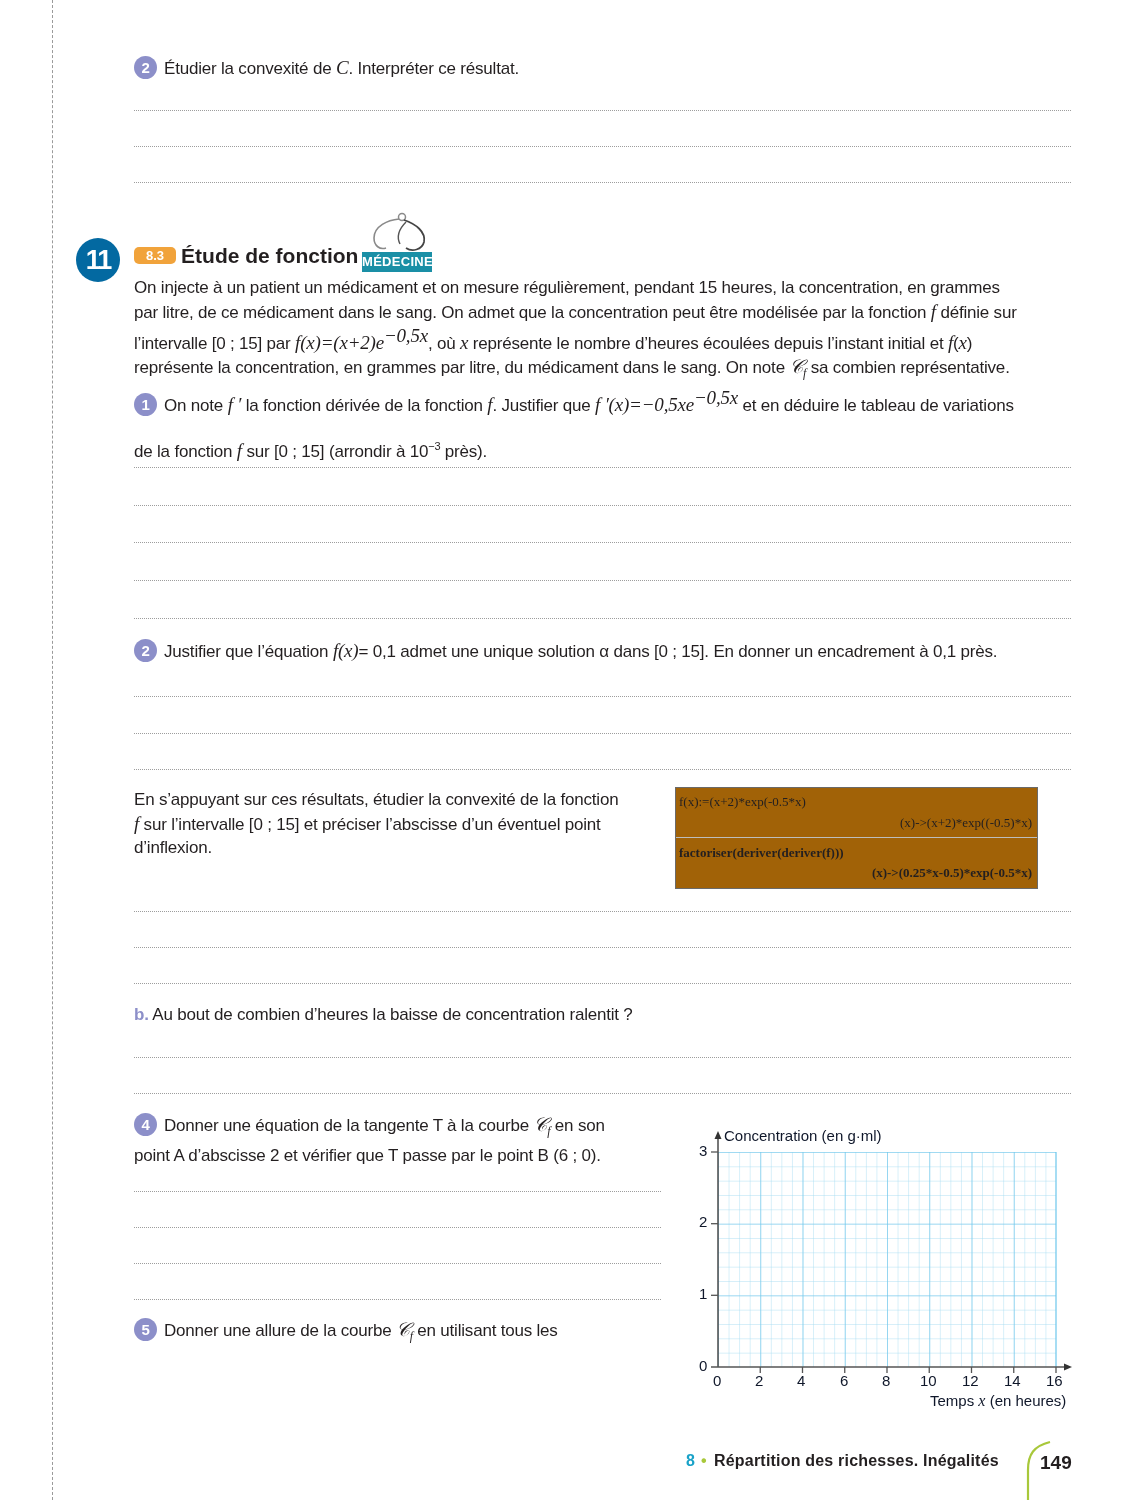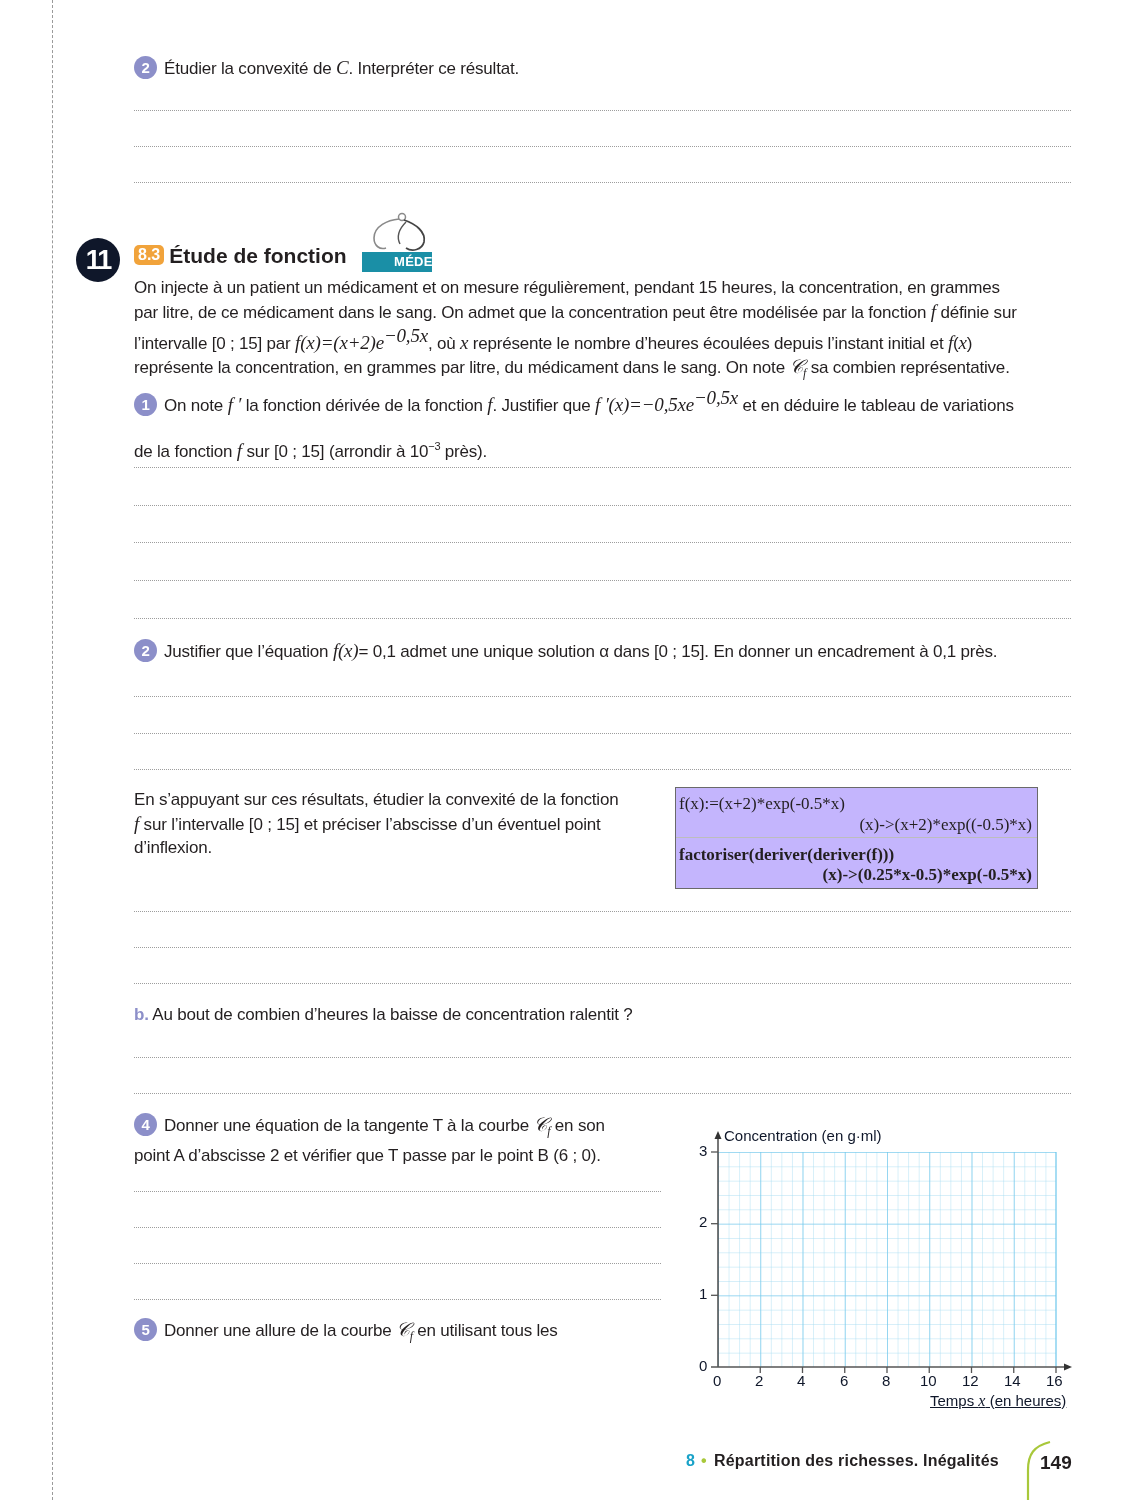--- a/index.html
+++ b/index.html
@@ -6,26 +6,26 @@
   html, body { width: 1125px; height: 1500px; background: #ffffff; overflow: hidden; }
   body { position: relative; font-family: "Liberation Sans", "DejaVu Sans", sans-serif; color: #231f20; font-size: 17px; }
   .abs { position: absolute; }
   .margin-line { position: absolute; left: 52px; top: 0; height: 1500px; border-left: 1px dashed #9a9a9a; }
   .dots { position: absolute; left: 134px; right: 54px; border-top: 1.5px dotted #9d9d9d; height: 0; }
   .dots.short { right: 464px; }
   .qnum { display: inline-block; width: 23px; height: 23px; border-radius: 50%; background: #8c8fc9; color: #fff; font-weight: bold; font-size: 15px; text-align: center; line-height: 23px; vertical-align: 1px; margin-right: 7px; }
   .text { line-height: 23.5px; letter-spacing: -0.2px; }
   i, .m { font-family: "Liberation Serif", "DejaVu Serif", serif; font-style: italic; font-size: 19px; }
   sup { font-size: 11px; }
-  .ex-num { position: absolute; left: 76px; top: 238px; width: 44px; height: 44px; border-radius: 50%; background: #0f172a; color: #fff; font-weight: bold; font-size: 27px; text-align: center; line-height: 44px; letter-spacing: -2px; }
-  .ref-badge { display: inline-block; background: #f1a33b; color: #fff; font-weight: bold; font-size: 16px; border-radius: 5px; padding: 1px 4px; vertical-align: 3px; margin-right: 5px; }
+  .ex-num { position: absolute; left: 76px; top: 238px; width: 44px; height: 44px; border-radius: 50%; background: #0369a1; color: #fff; font-weight: bold; font-size: 27px; text-align: center; line-height: 44px; letter-spacing: -2px; }
+  .ref-badge { display: inline-block; background: #f1a33b; color: #fff; font-weight: bold; font-size: 13px; border-radius: 5px; padding: 1px 12px; vertical-align: 3px; margin-right: 5px; }
   .ex-title { position: absolute; left: 134px; top: 244px; font-weight: bold; font-size: 21px; }
-  .med-tag { position: absolute; left: 362px; top: 252px; width: 70px; height: 20px; background: #1a8fa6; color: #fff; font-weight: bold; font-size: 13px; text-align: left; line-height: 20px; letter-spacing: 0.3px; padding-left: 32px; }
+  .med-tag { position: absolute; left: 362px; top: 252px; width: 70px; height: 20px; background: #1a8fa6; color: #fff; font-weight: bold; font-size: 13px; text-align: left; line-height: 20px; letter-spacing: 0.3px; }
   .steth { position: absolute; left: 366px; top: 212px; }
-  .cas-box { position: absolute; left: 675px; top: 787px; width: 363px; height: 102px; border: 1.5px solid #6a6a6a; font-family: "Liberation Serif", "DejaVu Serif", serif; font-size: 17px; background: #c4b5fd; }
+  .cas-box { position: absolute; left: 675px; top: 787px; width: 363px; height: 102px; border: 1.5px solid #6a6a6a; font-family: "Liberation Serif", "DejaVu Serif", serif; font-size: 13px; background: #a16207; }
   .cas-row { position: absolute; left: 0; right: 0; }
   .cas-in { position: absolute; left: 3px; }
   .cas-out { position: absolute; right: 5px; }
   .footer-num { position: absolute; left: 686px; top: 1452px; color: #19a2c8; font-weight: bold; font-size: 16px; }
   .footer-dot { position: absolute; left: 701px; top: 1452px; color: #a8c83a; font-weight: bold; font-size: 16px; }
   .footer-title { position: absolute; left: 714px; top: 1452px; font-weight: bold; font-size: 16px; letter-spacing: 0.2px; }
   .page-num { position: absolute; left: 1040px; top: 1452px; font-weight: bold; font-size: 19px; }
   .tick-label { position: absolute; font-size: 15px; color: #0f172a; }
 </style>
 </head>
@@ -155,21 +155,21 @@
   <div class="tick-label" style="left:699px; top:1357px;">0</div>
   <div class="tick-label" style="left:713px; top:1372px;">0</div>
   <div class="tick-label" style="left:755px; top:1372px;">2</div>
   <div class="tick-label" style="left:797px; top:1372px;">4</div>
   <div class="tick-label" style="left:840px; top:1372px;">6</div>
   <div class="tick-label" style="left:882px; top:1372px;">8</div>
   <div class="tick-label" style="left:920px; top:1372px;">10</div>
   <div class="tick-label" style="left:962px; top:1372px;">12</div>
   <div class="tick-label" style="left:1004px; top:1372px;">14</div>
   <div class="tick-label" style="left:1046px; top:1372px;">16</div>
-  <div class="tick-label" style="left:930px; top:1392px;text-decoration:underline;"><span>Temps </span><i style="font-size:16px">x</i><span> (en heures)</span></div>
+  <div class="tick-label" style="left:930px; top:1392px;"><span>Temps </span><i style="font-size:16px">x</i><span> (en heures)</span></div>
 </div>
 
 <div class="footer-num">8</div>
 <div class="footer-dot">•</div>
 <div class="footer-title">Répartition des richesses. Inégalités</div>
 <svg class="abs" style="left:1020px; top:1440px;" width="40" height="60">
   <path d="M 30 2 C 14 6 8 14 8 30 L 8 60" fill="none" stroke="#a8c83a" stroke-width="2.2"></path>
 </svg>
 <div class="page-num">149</div>
 

